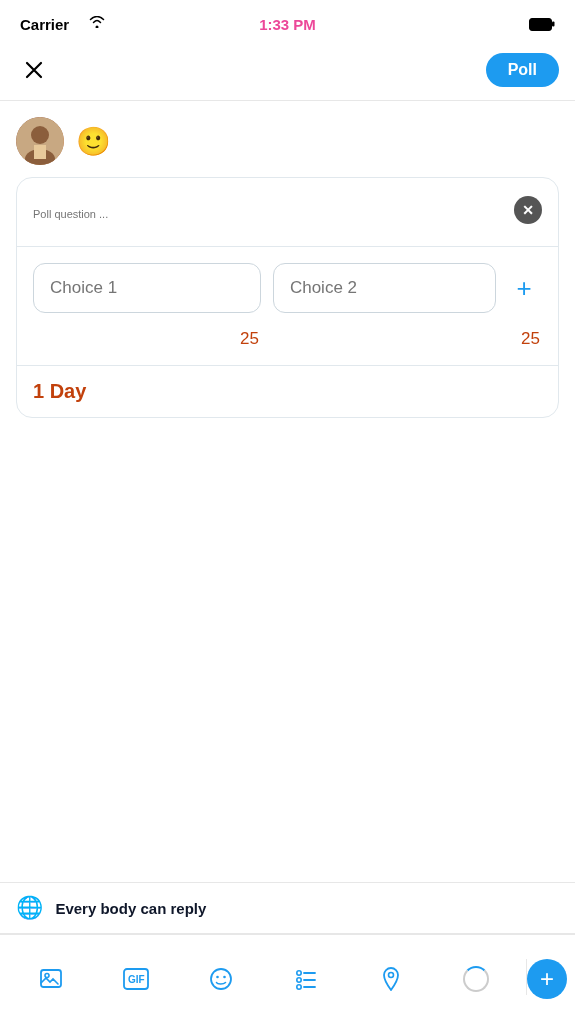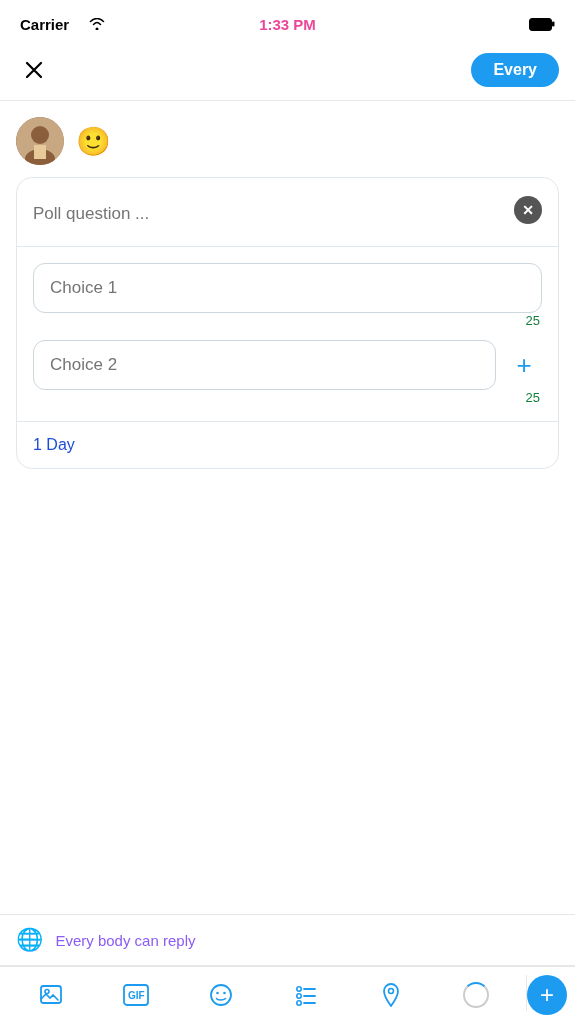--- a/index.html
+++ b/index.html
@@ -19,21 +19,20 @@
       justify-content: space-between;
       align-items: center;
       padding: 12px 20px 8px;
       height: 44px;
     }
     .status-bar-left {
       font-size: 15px;
       font-weight: 600;
       color: #000;
       display: flex;
-      align-items: center;
       gap: 20px;
     }
     .status-bar-center {
       font-size: 15px;
       font-weight: 600;
       color: #ec4899;
       position: absolute;
       left: 50%;
       transform: translateX(-50%);
     }
@@ -119,21 +118,21 @@
     .poll-question-area {
       padding: 16px 16px 12px;
       border-bottom: 1px solid #e1e8ed;
       display: flex;
       align-items: flex-start;
       justify-content: space-between;
     }
     .poll-question-input {
       border: none;
       outline: none;
-      font-size: 17px;
+      font-size: 11px;
       color: #15803d;
       background: transparent;
       flex: 1;
       min-height: 40px;
     }
     .clear-btn {
       width: 28px;
       height: 28px;
       border-radius: 50%;
       background: #555;
@@ -150,21 +149,21 @@
       font-size: 14px;
       font-weight: 700;
       line-height: 1;
     }
 
     
     .choices-section {
       padding: 16px;
       border-bottom: 1px solid #e1e8ed;
       display: flex;
-      flex-direction: column;
+      flex-direction: row;
       gap: 12px;
     }
 
     .choice-row {
       display: flex;
       align-items: center;
       gap: 10px;
     }
 
     .choice-input-wrap {
@@ -177,23 +176,23 @@
       border: none;
       outline: none;
       font-size: 17px;
       color: #aaa;
       background: transparent;
       width: 100%;
     }
 
     .choice-count {
       text-align: right;
-      font-size: 13px;
-      color: #15803d;
-      margin-top: 0;
+      font-size: 17px;
+      color: #c2410c;
+      margin-top: 16px;
       padding-right: 2px;
     }
 
     .add-choice-btn {
       width: 36px;
       height: 36px;
       display: flex;
       align-items: center;
       justify-content: center;
       cursor: pointer;
@@ -209,23 +208,23 @@
     
     .poll-length-section {
       padding: 14px 16px;
     }
     .poll-length-label {
       font-size: 15px;
       color: #555;
       margin-bottom: 4px;
     }
     .poll-length-value {
-      font-size: 16px;
-      color: #1d4ed8;
-      font-weight: 400;
+      font-size: 20px;
+      color: #c2410c;
+      font-weight: 700;
       cursor: pointer;
     }
 
     
     .bottom-area {
       position: absolute;
       bottom: 0;
       left: 0;
       right: 0;
     }
@@ -237,27 +236,27 @@
       padding: 12px 16px;
       border-top: 1px solid #e7e7e7;
       border-bottom: 1px solid #e7e7e7;
     }
     .globe-icon {
       font-size: 22px;
       color: #1d9bf0;
     }
     .reply-text {
       font-size: 15px;
-      color: #8b5cf6;
-      font-weight: 400;
+      color: #0f172a;
+      font-weight: 700;
     }
 
     .toolbar-row {
       display: flex;
-      padding: 8px 0;
+      padding: 24px 0;
       border-top: 1px solid #e7e7e7;
       background: #fff;
     }
     .toolbar-divider {
       width: 1px;
       height: 36px;
       background: #e7e7e7;
       flex-shrink: 0;
     }
     .toolbar-items {
@@ -330,21 +329,21 @@
     </svg>
   </div>
 </div>
 
 <div class="top-nav">
   <div class="close-btn">
     <svg width="18" height="18" viewBox="0 0 18 18" fill="none">
       <path d="M2 2L16 16M16 2L2 16" stroke="#000" stroke-width="2.2" stroke-linecap="round"></path>
     </svg>
   </div>
-  <button class="post-btn">Every</button>
+  <button class="post-btn">Poll</button>
 </div>
 
 <div class="content-area">
 
   <div class="avatar-row">
     <div class="avatar">
       <div class="avatar-img">
         <svg width="48" height="48" viewBox="0 0 48 48">
           <circle cx="24" cy="24" r="24" fill="#c8a882"></circle>
           <circle cx="24" cy="18" r="9" fill="#8B5E3C"></circle>

